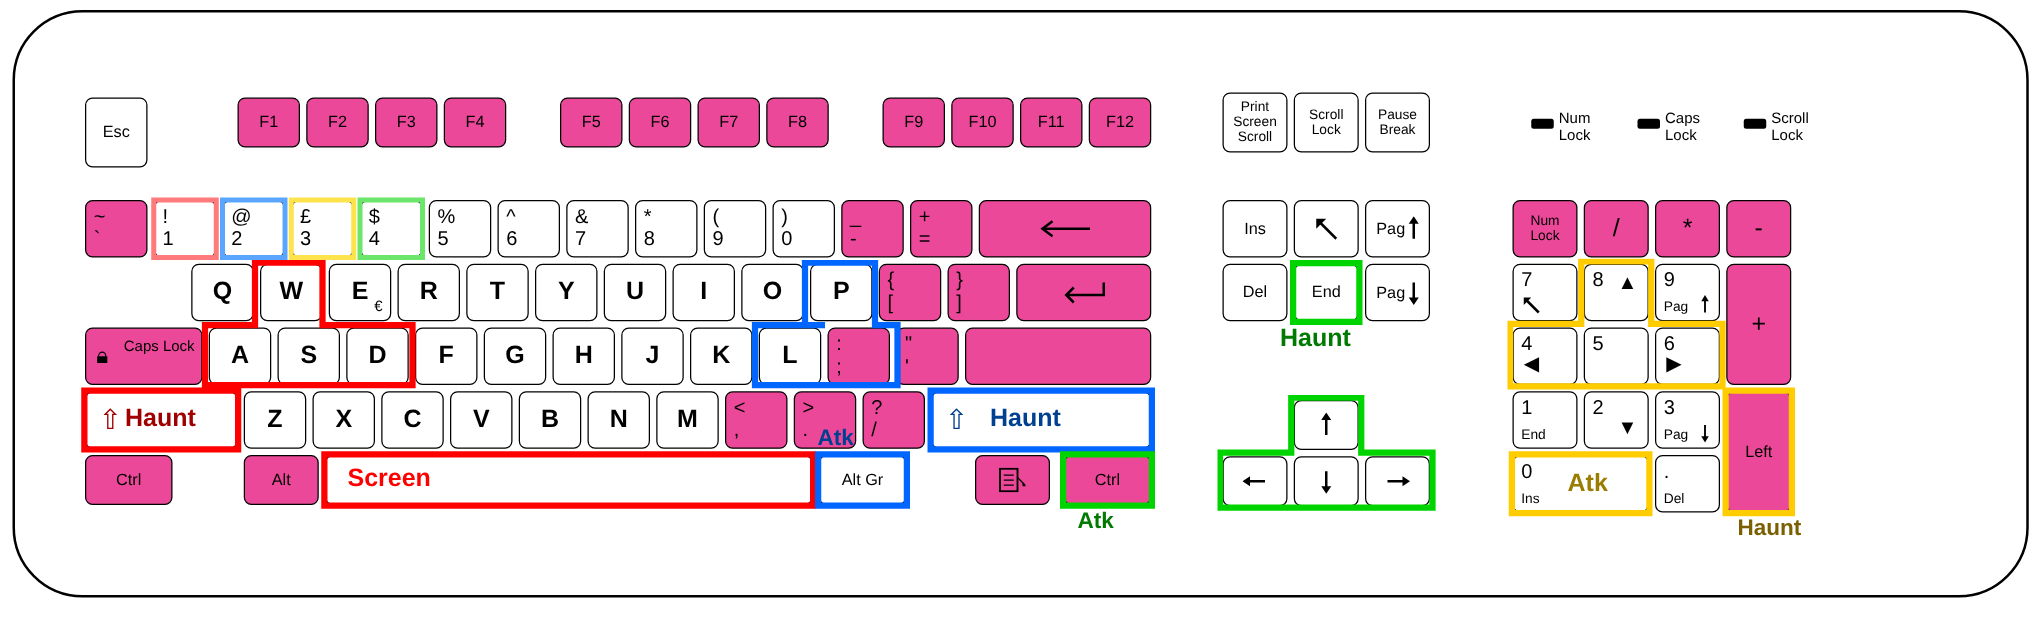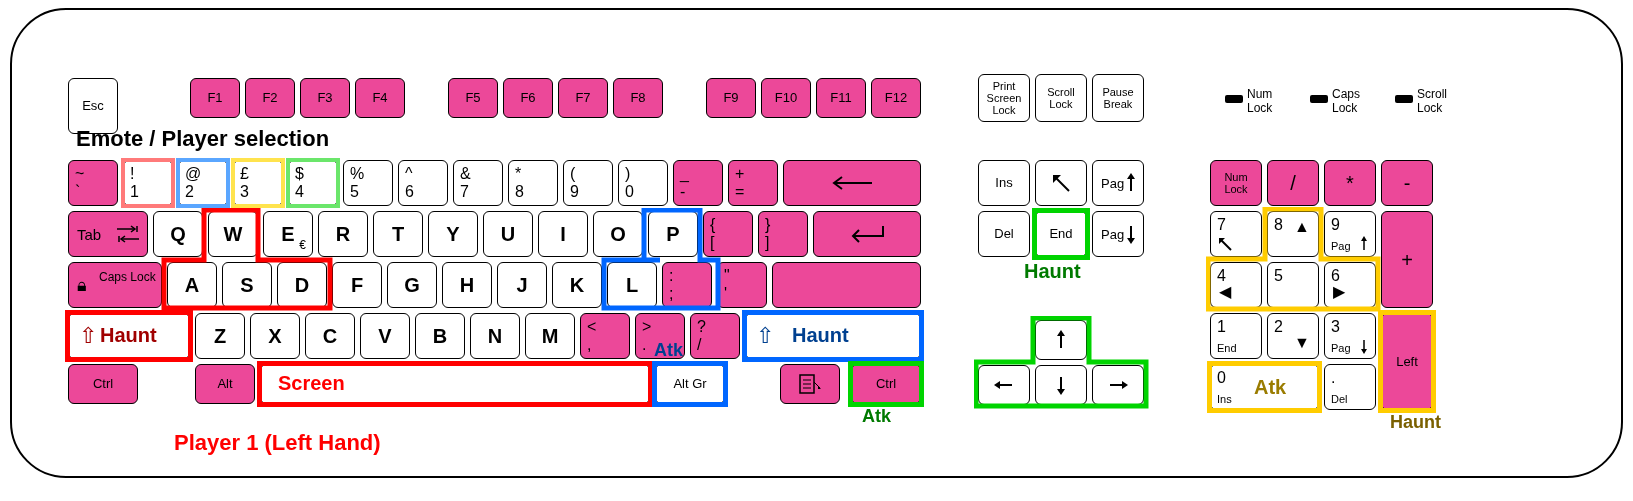--- a/index.html
+++ b/index.html
@@ -164,33 +164,20 @@
     </div>
   <div class="key gray" style="left:783px; top:160px; width:138px; height:46px;">
     <span style="position:absolute; top:50%; left:50%; transform:translate(-50%,-50%);">
       <svg width="44" height="14" viewBox="0 0 44 14">
           <line x1="42" y1="7" x2="4" y2="7" stroke="#000" stroke-width="2"></line>
           <polyline points="12,1 4,7 12,13" fill="none" stroke="#000" stroke-width="2"></polyline>
         </svg>
     </span>
   </div>
 
-  <div class="key gray" style="left:68px; top:211px; width:80px; height:46px;">
-      <span class="left-label">Tab</span>
-    <span style="position:absolute; right:6px; top:50%; transform:translateY(-50%);">
-      <svg width="26" height="20" viewBox="0 0 26 20">
-          <line x1="2" y1="5" x2="20" y2="5" stroke="#000" stroke-width="1.5"></line>
-          <polyline points="16,2 20,5 16,8" fill="none" stroke="#000" stroke-width="1.5"></polyline>
-          <line x1="22" y1="2" x2="22" y2="8" stroke="#000" stroke-width="1.5"></line>
-          <line x1="6" y1="15" x2="24" y2="15" stroke="#000" stroke-width="1.5"></line>
-          <polyline points="10,12 6,15 10,18" fill="none" stroke="#000" stroke-width="1.5"></polyline>
-          <line x1="4" y1="12" x2="4" y2="18" stroke="#000" stroke-width="1.5"></line>
-        </svg>
-    </span>
-  </div>
   <div class="key" style="left:153px; top:211px; width:50px; height:46px;">
       <span class="center">Q</span>
     </div>
   <div class="key" style="left:208px; top:211px; width:50px; height:46px;">
       <span class="center">W</span>
     </div>
   <div class="key" style="left:263px; top:211px; width:50px; height:46px;">
       <span class="center">E</span>
       <span class="br">€</span>
     </div>
@@ -333,21 +320,21 @@
           <polyline points="15,8 21,14" stroke="#000" fill="none"></polyline>
           <polygon points="19,12 22,15 19,15" fill="#000"></polygon>
         </svg>
     </span>
   </div>
   <div class="key gray" style="left:851px; top:364px; width:70px; height:40px;">
       <span class="small-center">Ctrl</span>
     </div>
 
   <div class="key" style="left:978px; top:74px; width:52px; height:48px;">
-      <span class="small-center" style="font-size:11px;">Print Screen Lock</span>
+      <span class="small-center" style="font-size:11px;">Print Screen Scroll</span>
     </div>
   <div class="key" style="left:1035px; top:74px; width:52px; height:48px;">
       <span class="small-center" style="font-size:11px;">Scroll Lock</span>
     </div>
   <div class="key" style="left:1092px; top:74px; width:52px; height:48px;">
       <span class="small-center" style="font-size:11px;">Pause Break</span>
     </div>
 
   <div class="key" style="left:978px; top:160px; width:52px; height:46px;">
       <span class="small-center">Ins</span>
@@ -547,17 +534,15 @@
   <svg class="hl" style="left:1206px; top:207px; width:178px; height:106px;">
     <path d="M 59 2 L 115 2 L 115 52 L 172 52 L 172 102 L 2 102 L 2 52 L 59 52 Z" fill="none" stroke="#ffcc00" stroke-width="5"></path>
   </svg>
 
   <div class="hl" style="left:1207px; top:361px; width:115px; height:52px; border:5px solid #ffcc00;"></div>
   <div class="annot" style="left:1254px; top:376px; font-size:20px; color:#9a7c00;">Atk</div>
 
   <div class="hl" style="left:1378px; top:310px; width:58px; height:103px; border:5px solid #ffcc00;"></div>
   <div class="annot" style="left:1390px; top:412px; font-size:18px; color:#7a6000;">Haunt</div>
 
-  <div class="annot" style="left:76px; top:126px; font-size:22px; color:#000;">Emote / Player selection</div>
-
-  <div class="annot" style="left: 174px; top: 430px; font-size: 22px; color: rgb(255, 0, 0);">Player 1 (Left Hand)</div>
+
 
 </div>
 
 </body></html>

